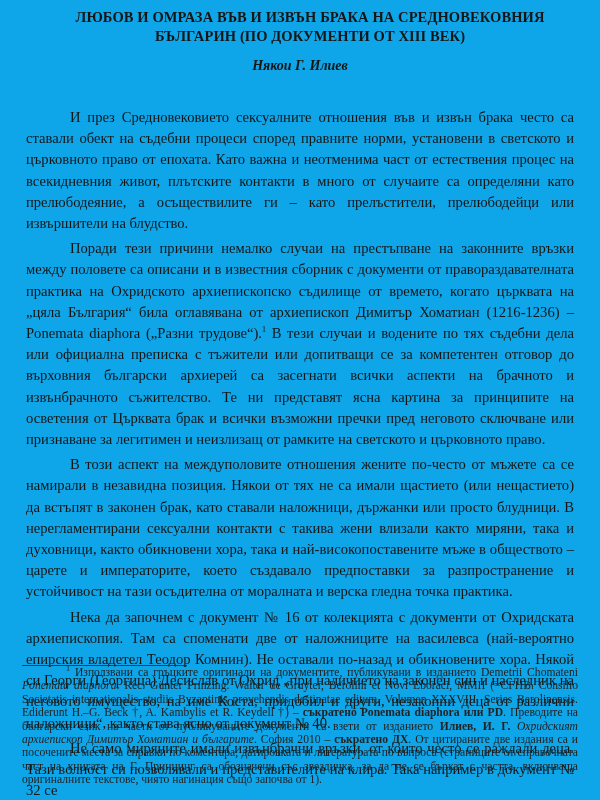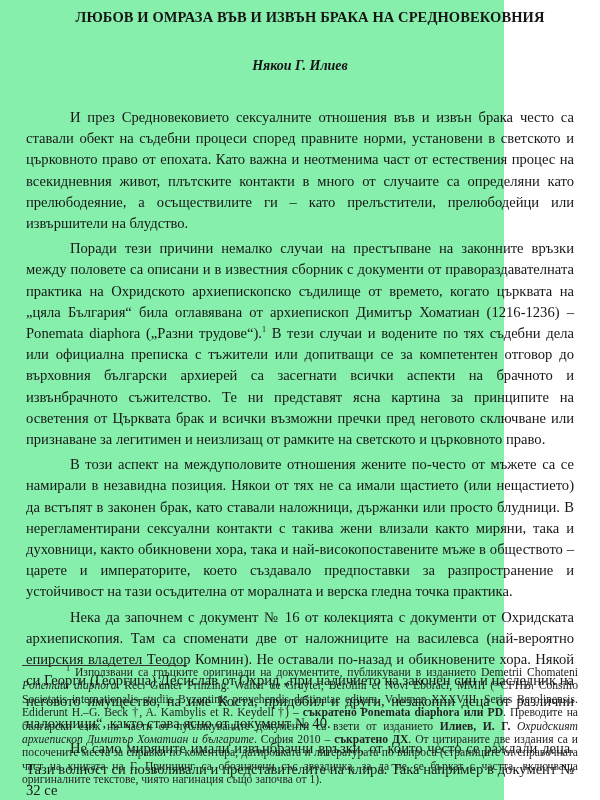--- a/index.html
+++ b/index.html
@@ -1,17 +1,17 @@
 <!DOCTYPE html>
 <html><head>
 <meta charset="utf-8">
 <style>
   html, body { margin: 0; padding: 0; background: #ffffff; }
   body { width: 600px; height: 800px; overflow: hidden; position: relative; color: #161616; }
-  .page { position: absolute; left: 0; top: 0; width: 504px; height: 800px; background: #86efac; }
+  .page { position: absolute; left: 0; top: 0; width: 600px; height: 800px; background: #0ea5e9; }
   .title {
     position: absolute; left: 60px; width: 500px; top: 8px;
     font-family: "Liberation Serif", serif; font-weight: bold;
     font-size: 14.5px; line-height: 19px; text-align: center; letter-spacing: 0.1px;
   }
   .author {
     position: absolute; left: 0; width: 600px; top: 58px;
     font-family: "Liberation Serif", serif; font-weight: bold; font-style: italic;
     font-size: 14px; text-align: center;
   }
@@ -32,20 +32,21 @@
   .b { font-weight: bold; }
   .i { font-style: italic; }
 </style>
 </head>
 <body>
 
 <div class="page">
 
   <div class="title">
     <div>ЛЮБОВ И ОМРАЗА ВЪВ И ИЗВЪН БРАКА НА СРЕДНОВЕКОВНИЯ</div>
+    <div>БЪЛГАРИН (ПО ДОКУМЕНТИ ОТ XIII ВЕК)</div>
   </div>
 
   <div class="author">Някои Г. Илиев</div>
 
   <div class="body">
     <p>И през Средновековието сексуалните отношения във и извън брака често са ставали обект на съдебни процеси според правните норми, установени в светското и църковното право от епохата. Като важна и неотменима част от естествения процес на всекидневния живот, плътските контакти в много от случаите са определяни като прелюбодеяние, а осъществилите ги – като прелъстители, прелюбодейци или извършители на блудство.</p>
     <p><span>Поради тези причини немалко случаи на престъпване на законните връзки между половете са описани и в известния сборник с документи от правораздавателната практика на Охридското архиепископско съдилище от времето, когато църквата на „цяла България“ била оглавявана от архиепископ Димитър Хоматиан (1216-1236) – Ponemata diaphora („Разни трудове“).</span><sup>1</sup><span> В тези случаи и водените по тях съдебни дела или официална преписка с тъжители или допитващи се за компетентен отговор до върховния български архиерей са засегнати всички аспекти на брачното и извънбрачното съжителство. Те ни представят ясна картина за принципите на осветения от Църквата брак и всички възможни пречки пред неговото сключване или признаване за легитимен и неизлизащ от рамките на светското и църковното право.</span></p>
     <p>В този аспект на междуполовите отношения жените по-често от мъжете са се намирали в незавидна позиция. Някои от тях не са имали щастието (или нещастието) да встъпят в законен брак, като ставали наложници, държанки или просто блудници. В нерегламентирани сексуални контакти с такива жени влизали както миряни, така и духовници, както обикновени хора, така и най-високопоставените мъже в обществото – царете и императорите, което създавало предпоставки за разпространение и устойчивост на тази осъдителна от моралната и верска гледна точка практика.</p>
     <p>Нека да започнем с документ № 16 от колекцията с документи от Охридската архиепископия. Там са споменати две от наложниците на василевса (най-вероятно епирския владетел Теодор Комнин). Не оставали по-назад и обикновените хора. Някой си Георги (Георгица) Десислав от Охрид „при наличието на законен син и наследник на неговото имущество, на име Коста, придобил и други, незаконни деца от различни наложници“, както става ясно от документ № 40.</p>
     <p>Не само миряните имали извънбрачни връзки, от които често се раждали деца. Тази волност си позволявали и представителите на клира. Така например в документ № 32 се</p>

